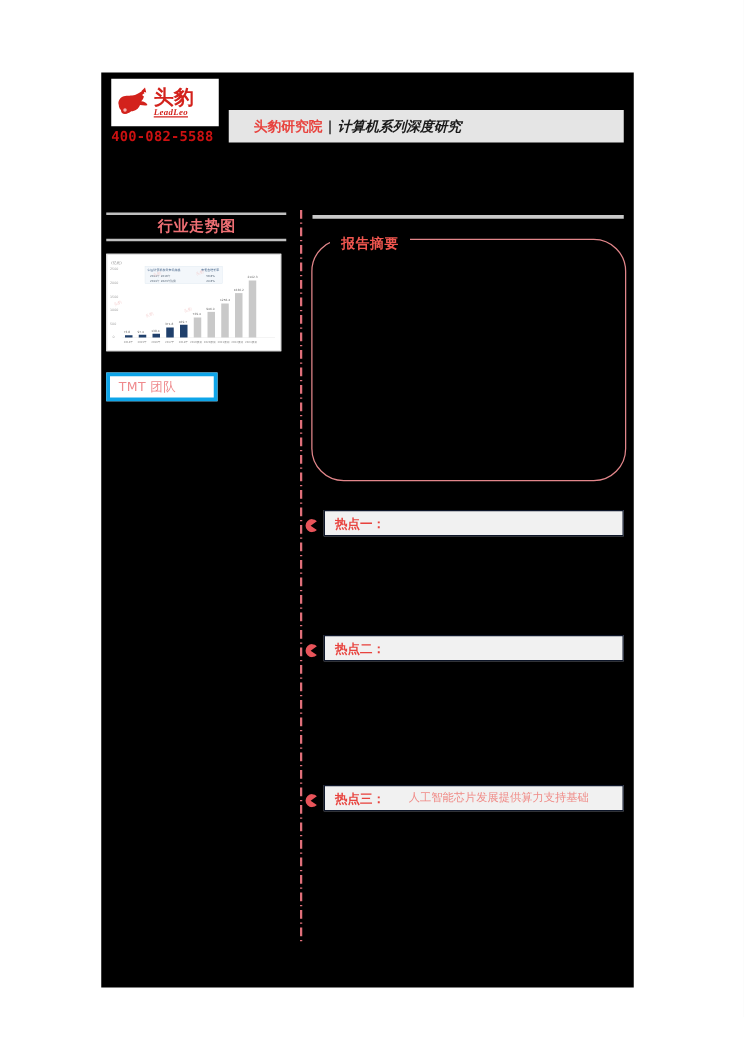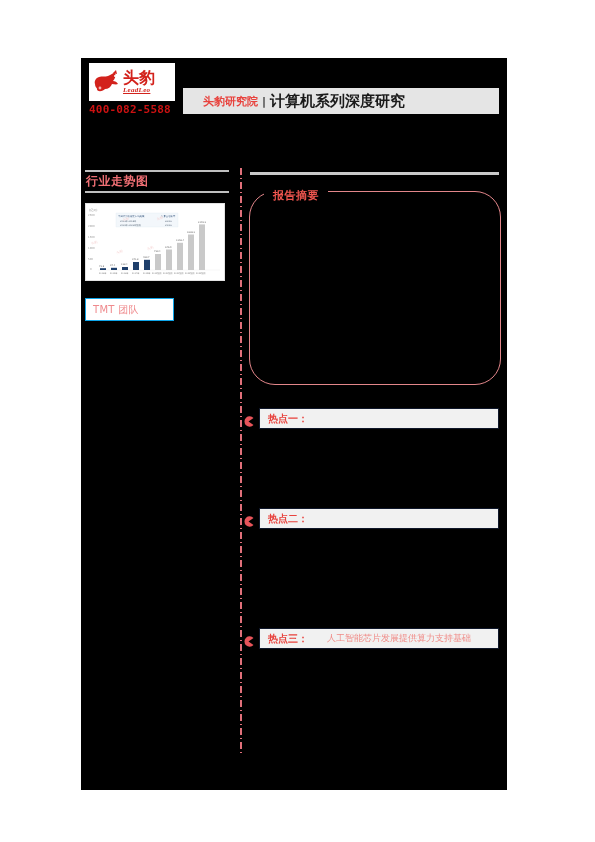--- a/index.html
+++ b/index.html
@@ -114,35 +114,37 @@
   }
   #header-banner .sep {
     font-family: "DejaVu Sans", sans-serif;
     font-size: 11px;
     font-weight: bold;
     color: #333333;
     margin: 0 4px;
   }
   #header-banner .cn-dark {
     font-family: "DejaVu Sans", sans-serif;
-    font-size: 15px;
+    font-size: 11px;
     font-weight: bold;
     color: #1a1a1a;
+    font-style: italic;
   }
 
   
   #left-col {
     position: absolute;
     left: 85px;
     top: 170px;
     width: 146px;
   }
   .sec-head {
     position: relative;
     width: 144px;
+    text-align: center;
   }
   .rule-top {
     height: 2px;
     background: #bfbfbf;
     width: 100%;
   }
   .rule-bot {
     height: 2px;
     background: #bfbfbf;
     width: 100%;
@@ -172,21 +174,21 @@
   #chart-thumb svg { display: block; }
 
   
   #tmt-box {
     position: absolute;
     left: 0;
     top: 128px;
     width: 89px;
     height: 23px;
     background: #ffffff;
-    border: 1px solid #0ea5e9;
+    border: 3px solid #0ea5e9;
     box-sizing: border-box;
     display: flex;
     align-items: center;
     padding-left: 7px;
   }
   #tmt-box span {
     font-family: "DejaVu Sans", sans-serif;
     font-size: 10px;
     color: #ef8a8d;
     letter-spacing: .3px;

